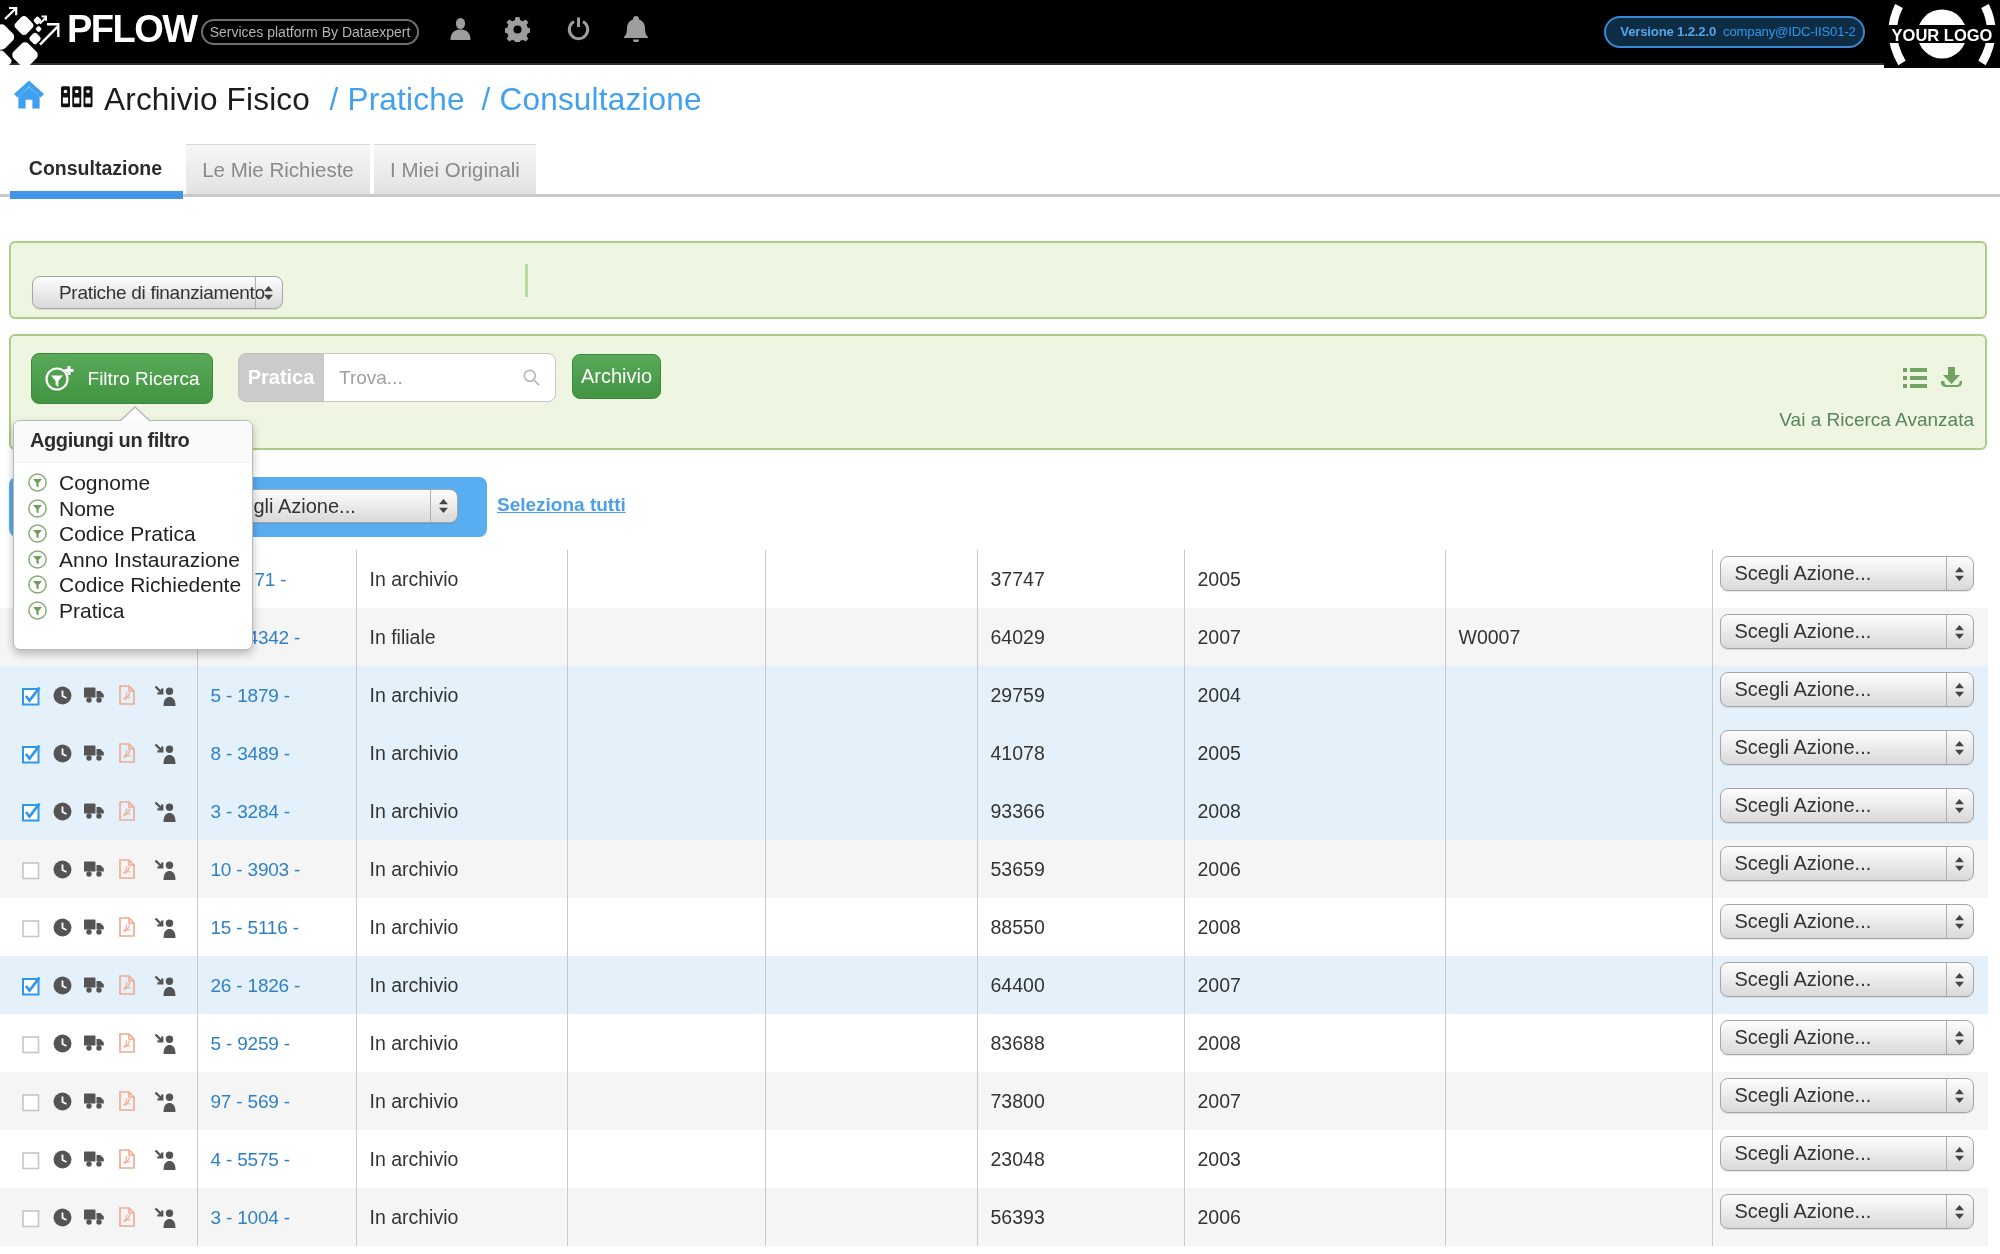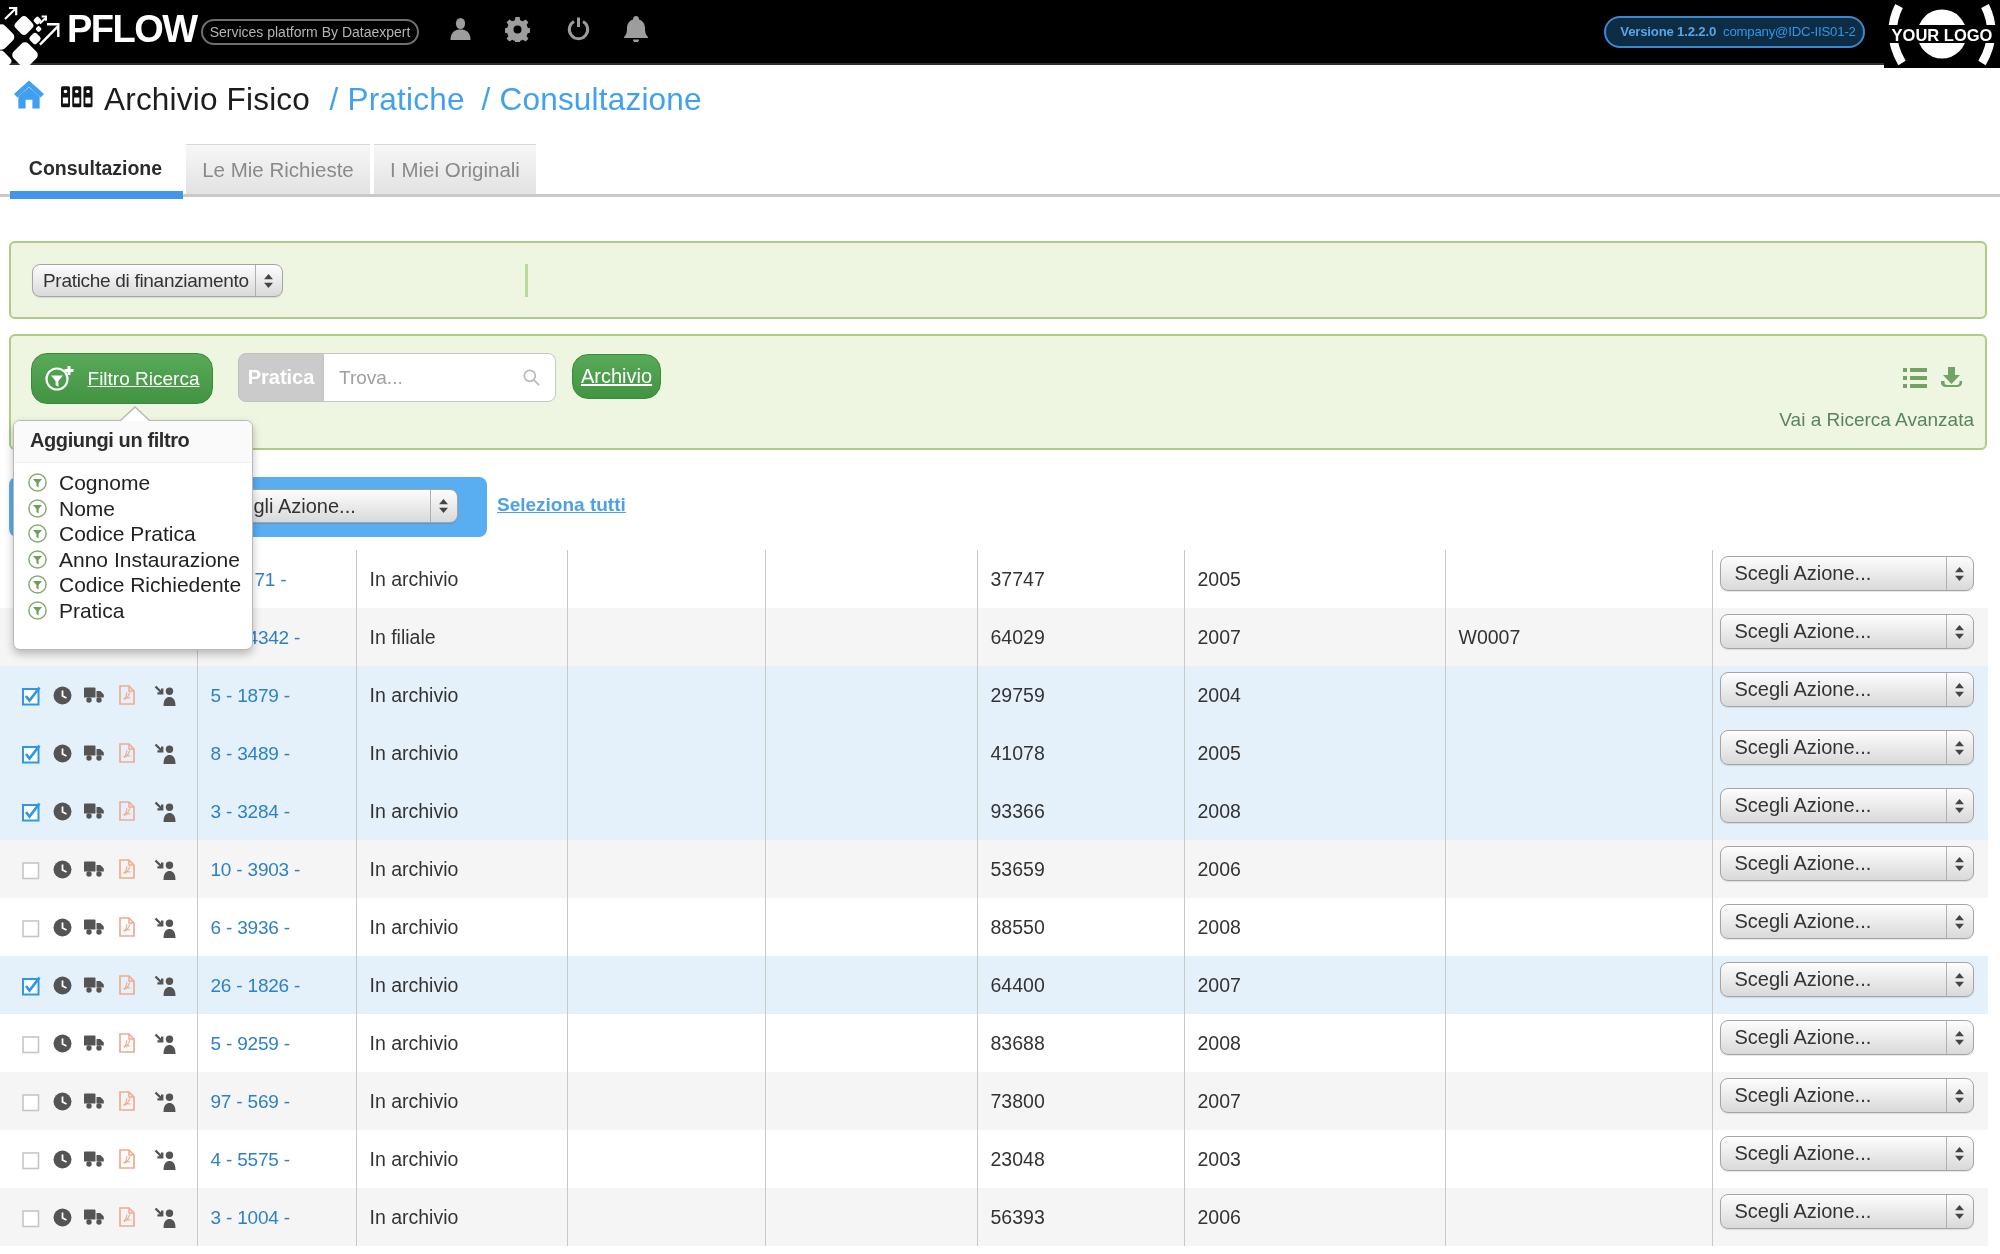--- a/index.html
+++ b/index.html
@@ -32,21 +32,21 @@
 #gp1 { top:241px; height:78px; }
 #gp2 { top:334px; height:116px; }
 #gp1div { left:525px; top:264px; width:2.5px; height:33px; background:#bcd79c; }
 
 
 .sel { background:linear-gradient(#fdfdfd,#d9d9d9); border:1px solid #a5a5a5; border-radius:8px; box-shadow:0 1px 1px rgba(0,0,0,0.1); color:#333; white-space:nowrap; }
 .sel .spin { position:absolute; right:0; top:0; bottom:0; width:27px; border-left:1px solid #b0b0b0; }
 .arrows { position:absolute; right:7px; top:50%; margin-top:-8px; width:13px; height:16px; }
 
 
-.gbtn { background:linear-gradient(#58aa58,#429442); border:1px solid #3a8a3a; border-radius:16px; color:#fff; text-align:center;text-decoration:underline; }
+.gbtn { background:linear-gradient(#58aa58,#429442); border:1px solid #3a8a3a; border-radius:8px; color:#fff; text-align:center; }
 
 #lbl-pratica { left:238px; top:353px; width:86px; height:49px; background:#cbcbcb; border:1px solid #c0c0c0; border-radius:8px 0 0 8px; color:#fff; font-weight:bold; font-size:20px; text-align:center; line-height:47px; }
 #inp-trova { left:323px; top:353px; width:233px; height:49px; background:#fff; border:1px solid #c6c6c6; border-radius:0 8px 8px 0; color:#a0a0a0; font-size:19px; line-height:47px; padding-left:15px; }
 #btn-applica { left:572px; top:354px; width:89px; height:45px; line-height:43px; font-size:20px; }
 #btn-filtro { left:31px; top:353px; width:182px; height:51px; line-height:49px; font-size:19px; }
 #vai { right:26px; top:409px; font-size:19px; color:#5a8360; }
 
 
 #pop { left:13px; top:420px; width:240px; height:230px; background:#fff; border:1px solid #b9b9b9; border-radius:7px; box-shadow:0 4px 9px rgba(0,0,0,0.25); }
 #poparrow1 { left:120px; top:406px; width:0; height:0; border:15px solid transparent; border-bottom:14px solid #b9b9b9; border-top:none; }
@@ -166,21 +166,21 @@
 </svg>
 <div id="crumb" class="abs">Archivio Fisico<span class="blue" style="margin-left:19.5px;">/ Pratiche</span><span class="blue" style="margin-left:17px;">/ Consultazione</span></div>
 
 <div id="tabline" class="abs"></div>
 <div id="tab1" class="tab abs">Consultazione</div>
 <div id="tab2" class="tab abs">Le Mie Richieste</div>
 <div id="tab3" class="tab abs">I Miei Originali</div>
 <div id="tabunder" class="abs"></div>
 
 <div id="gp1" class="gpanel abs"></div>
-<div id="sel-tipo" class="sel abs" style="left:32px;top:264px;width:251px;height:33px;font-size:19px;line-height:31px;padding-left:10px;letter-spacing:-0.3px;">Pratiche di finanziamento<span class="spin"></span><svg class="arrows" width="14" height="18" viewBox="0 0 14 18">
+<div id="sel-tipo" class="sel abs" style="left:32px;top:276px;width:251px;height:33px;font-size:19px;line-height:31px;padding-left:26px;letter-spacing:-0.3px;">Pratiche di finanziamento<span class="spin"></span><svg class="arrows" width="14" height="18" viewBox="0 0 14 18">
       <path d="M7 1 L12 7 L2 7 z" fill="#444"></path>
       <path d="M7 17 L12 11 L2 11 z" fill="#444"></path>
     </svg></div>
 <div id="gp1div" class="abs"></div>
 
 <div id="gp2" class="gpanel abs"></div>
 <div id="btn-filtro" class="gbtn abs"><svg style="vertical-align:-7px;margin-right:13px;" width="30" height="28" viewBox="0 0 30 28">
       <circle cx="12" cy="15" r="10.5" fill="none" stroke="#fff" stroke-width="2.2"></circle>
       <path d="M6 11.5 h12 l-4.6 5.4 v6 l-2.8-2 v-4 z" fill="#fff"></path>
       <path d="M24 2 v9 M19.5 6.5 h9" stroke="#fff" stroke-width="3" fill="none"></path>
@@ -445,21 +445,21 @@
               <circle cx="15" cy="13" r="2.7" fill="#545454"></circle>
             </svg><svg width="16" height="20" viewBox="0 0 16 20" style="margin:0 0 0 15px;">
               <path d="M1 1 h9 l5 5 v13 h-14 z" fill="none" stroke="#f0ab92" stroke-width="1.7"></path>
               <path d="M10 1 v5 h5" fill="none" stroke="#f0ab92" stroke-width="1.5"></path>
               <path d="M4.5 14 c1.5 -1.2 4.5 -1.6 7 -1 M5.5 14.8 c1.3 -2.6 2.2 -5.5 2.4 -7.5 M6.8 14.2 c1.8 -2.2 3.6 -5 4.1 -6.8" fill="none" stroke="#f0ab92" stroke-width="1.2"></path>
             </svg><svg width="22" height="21" viewBox="0 0 22 21" style="margin:0 0 0 19px;">
               <path d="M1.5 1.5 L8 8 M8.2 3.6 L8.2 8.4 L3.4 8.4" fill="none" stroke="#545454" stroke-width="2.4"></path>
               <circle cx="15.5" cy="6.2" r="3.7" fill="#545454"></circle>
               <path d="M9.5 21 c0 -6.5 2.7 -9 6 -9 c3.3 0 6 2.5 6 9 z" fill="#545454"></path>
             </svg></span></td>
-        <td><a>6 - 3936 -</a></td>
+        <td><a>15 - 5116 -</a></td>
         <td>In archivio</td>
         <td></td>
         <td></td>
         <td>88550</td>
         <td>2008</td>
         <td></td>
         <td>
           <div class="sel actsel">Scegli Azione...<span class="spin"></span><svg class="arrows" width="14" height="18" viewBox="0 0 14 18">
               <path d="M7 1 L12 7 L2 7 z" fill="#444"></path>
               <path d="M7 17 L12 11 L2 11 z" fill="#444"></path>

